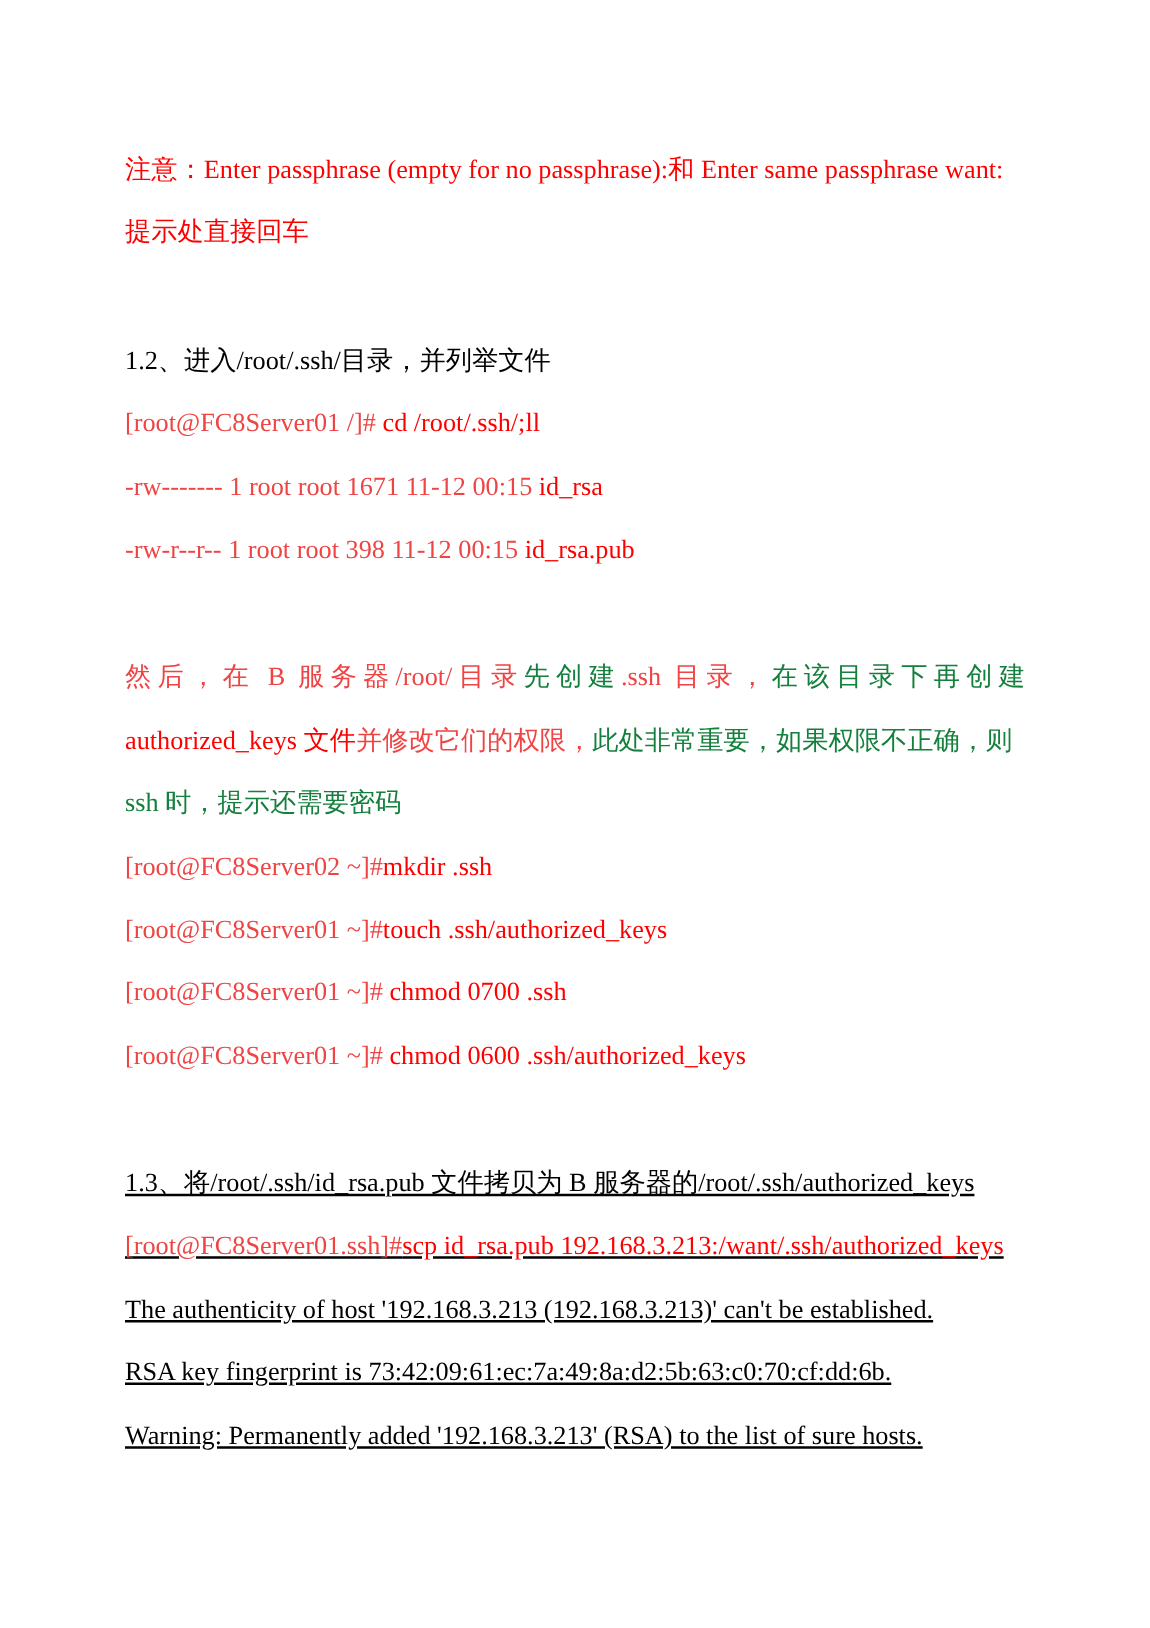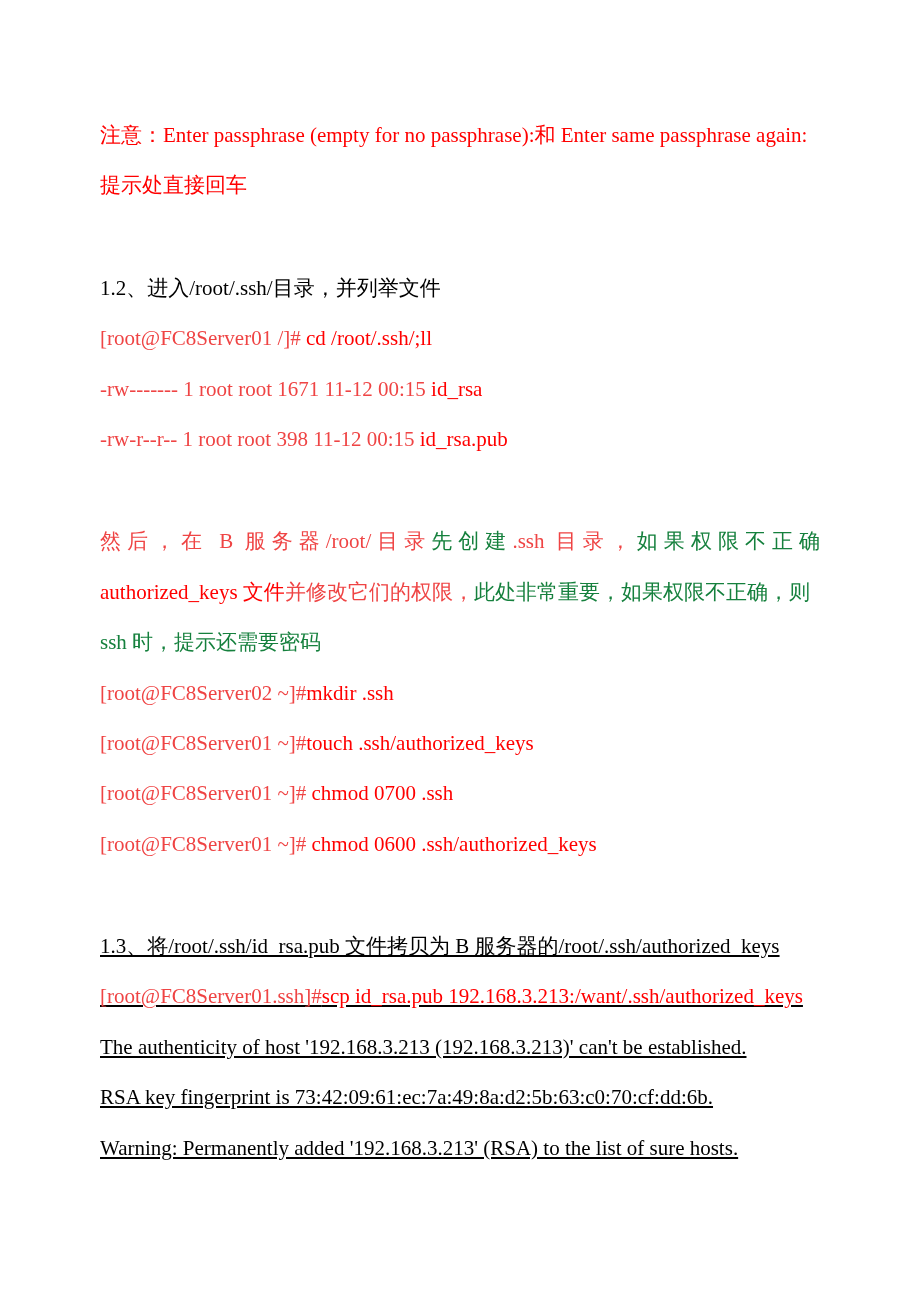--- a/index.html
+++ b/index.html
@@ -24,39 +24,39 @@
     p { margin: 0; }
     .block { margin-bottom: 52px; }
     .block:last-child { margin-bottom: 0; text-decoration: underline; }
   </style>
 </head>
 <body>
 
 <div class="page">
 
   <div class="block">
-    <p><span class="red">注意：Enter passphrase (empty for no passphrase):和 Enter same passphrase again:提示处直接回车</span></p>
+    <p><span class="red">注意：Enter passphrase (empty for no passphrase):和 Enter same passphrase want:提示处直接回车</span></p>
   </div>
 
   <div class="block">
     <p>1.2、进入/root/.ssh/目录，并列举文件</p>
     <p>
       <span class="black">[root@FC8Server01 /]# </span><span class="red">cd /root/.ssh/;ll</span>
     </p>
     <p>
       <span class="black">-rw------- 1 root root 1671 11-12 00:15 </span><span class="red">id_rsa</span>
     </p>
     <p>
       <span class="black">-rw-r--r-- 1 root root 398 11-12 00:15 </span><span class="red">id_rsa.pub</span>
     </p>
   </div>
 
   <div class="block">
     <p class="justify">
-      <span class="black">然后，在 B 服务器/root/目录</span><span class="blue">先创建</span><span class="black">.ssh 目录，</span><span class="blue">如果权限不正确</span>
+      <span class="black">然后，在 B 服务器/root/目录</span><span class="blue">先创建</span><span class="black">.ssh 目录，</span><span class="blue">在该目录下再创建</span>
     </p>
     <p>
       <span class="red">authorized_keys 文件</span><span class="black">并修改它们的权限，</span><span class="blue">此处非常重要，如果权限不正确，则 ssh 时，提示还需要密码</span>
     </p>
     <p>
       <span class="black">[root@FC8Server02 ~]#</span><span class="red">mkdir .ssh</span>
     </p>
     <p>
       <span class="black">[root@FC8Server01 ~]#</span><span class="red">touch .ssh/authorized_keys</span>
     </p>

